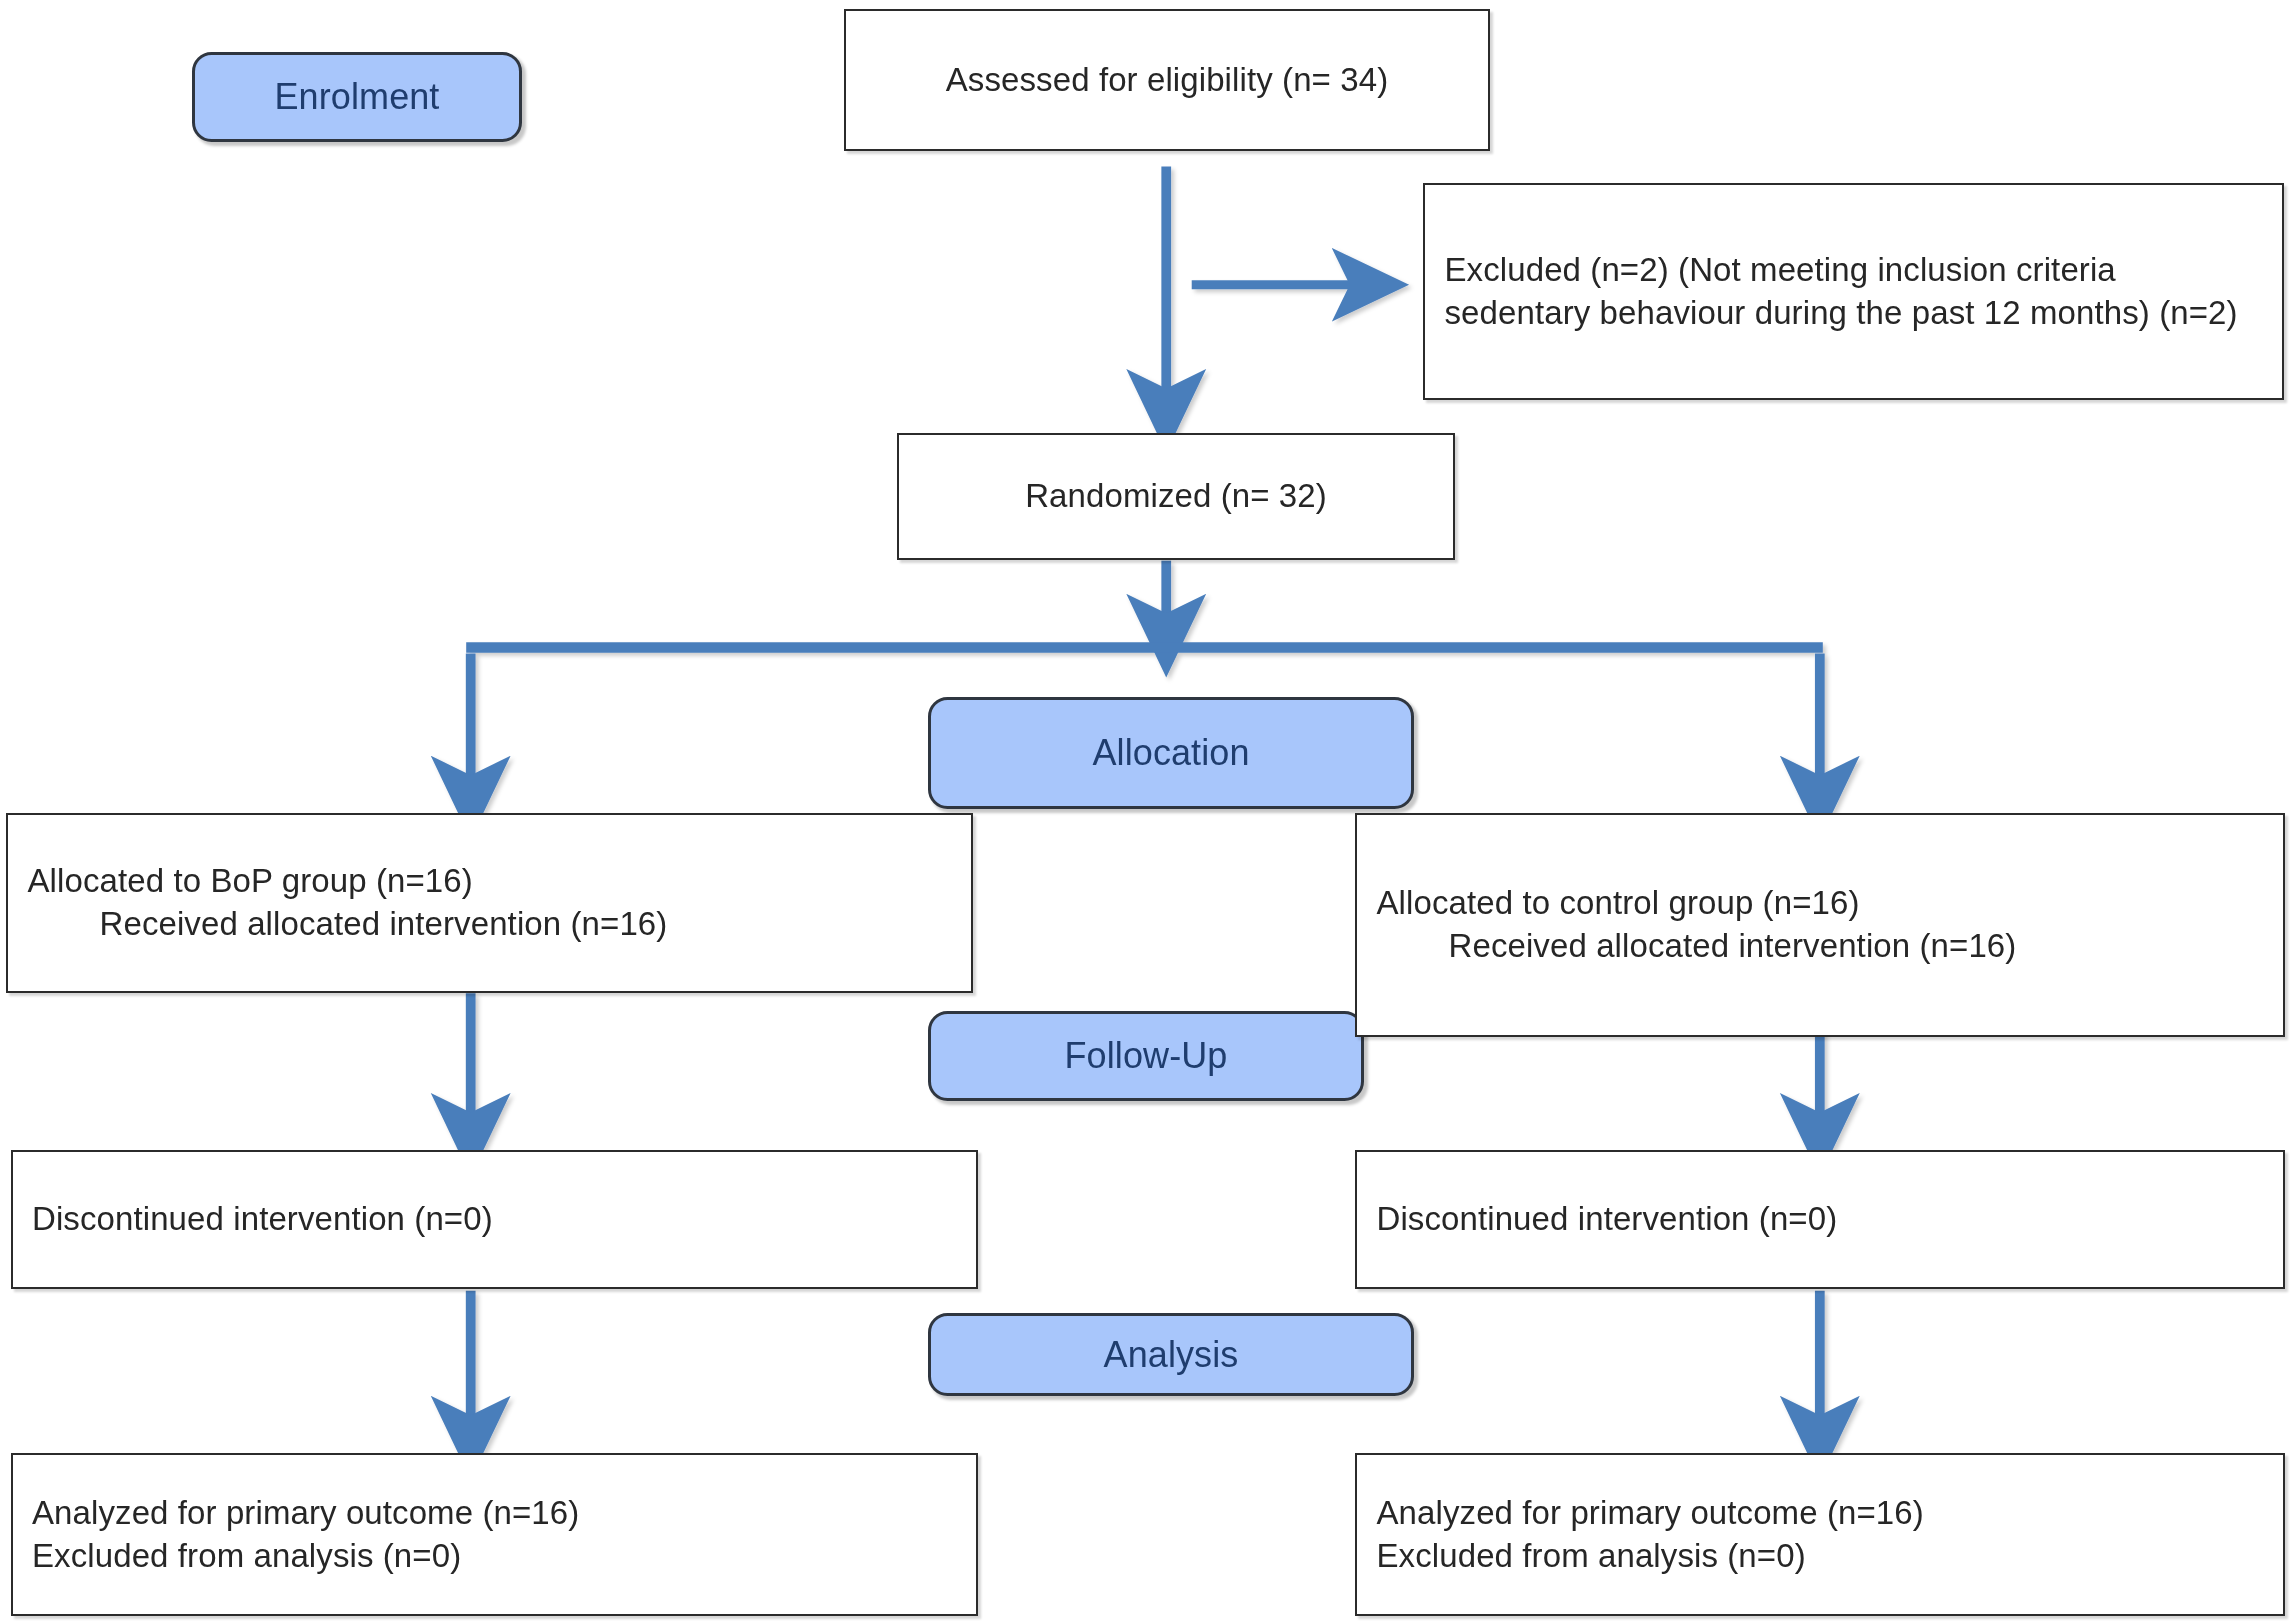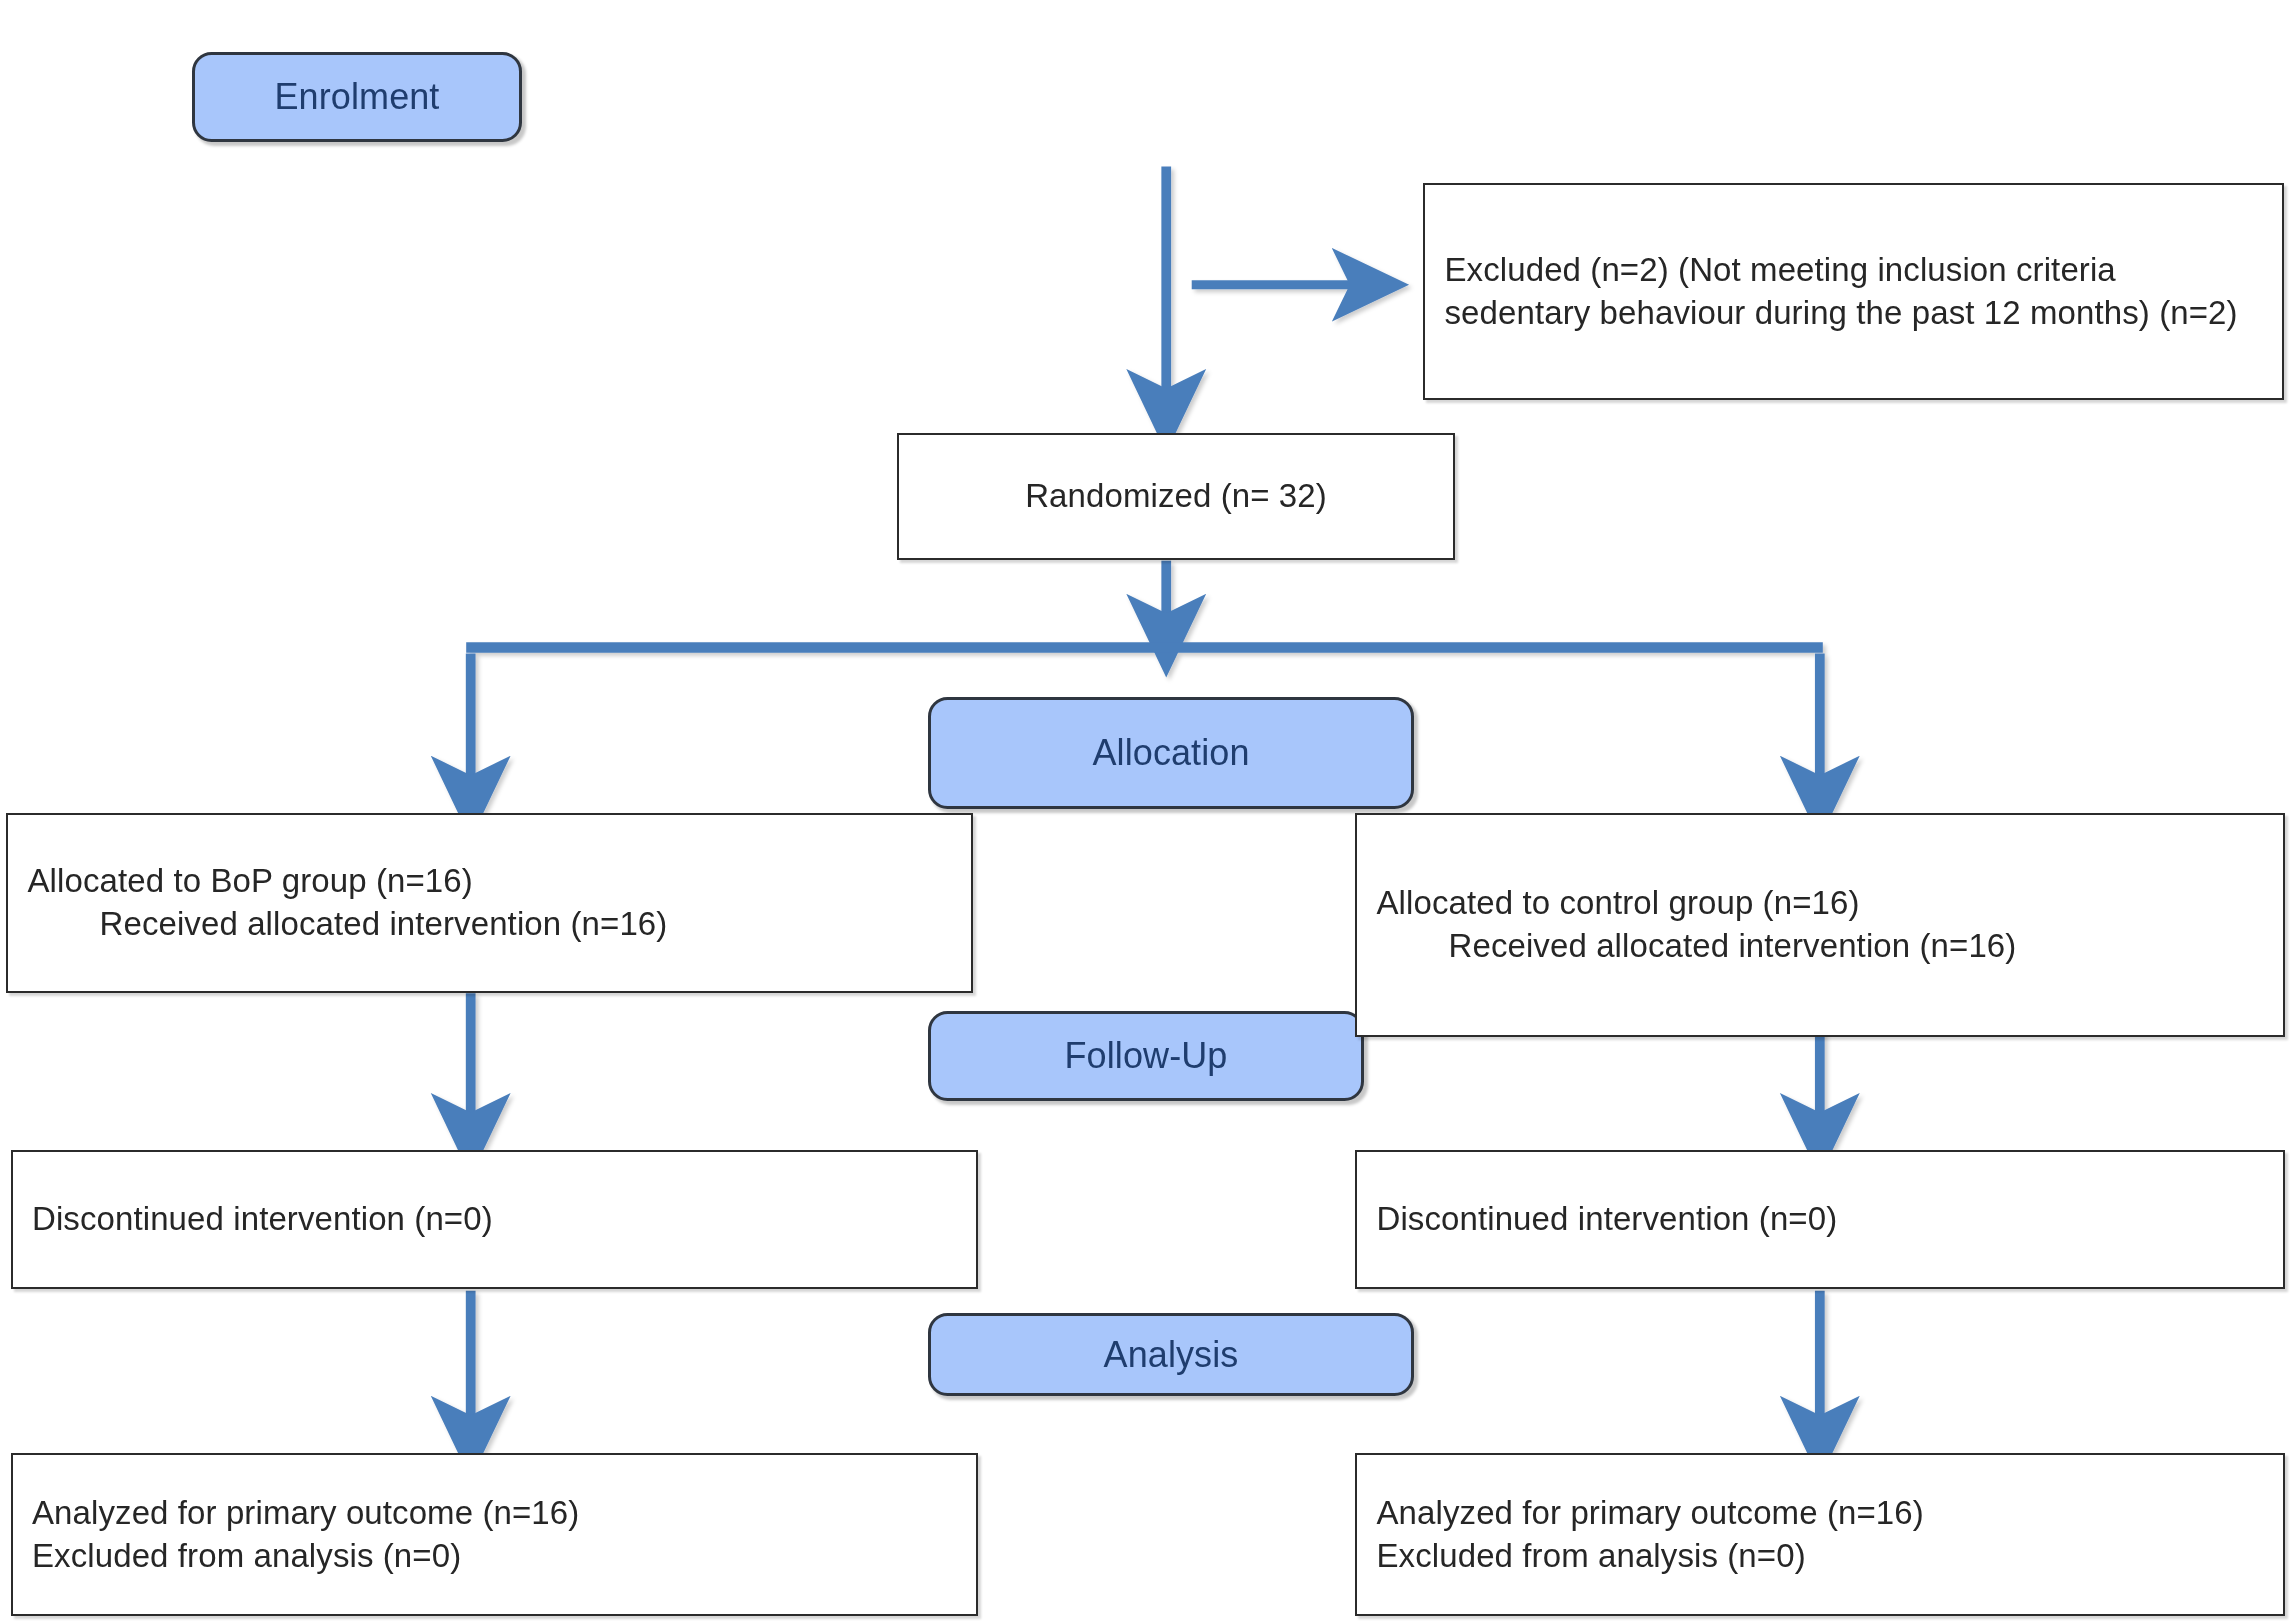--- a/index.html
+++ b/index.html
@@ -119,20 +119,23 @@
   </div>
 
   <div class="badge" style="left:928px; top:1011px; width:436px; height:90px;">
     <span>Follow-Up</span>
   </div>
 
   <div class="badge" style="left:928px; top:1313px; width:486px; height:83px;">
     <span>Analysis</span>
   </div>
 
+  <div class="node pad-l center-text" style="left:844px; top:9px; width:646px; height:142px;">
+    <span class="line">Assessed for eligibility (n= 34)</span>
+  </div>
 
   <div class="node pad-l" style="left:1423px; top:183px; width:861px; height:217px;">
     <span class="line">Excluded (n=2) (Not meeting inclusion criteria sedentary behaviour during the past 12 months) (n=2)</span>
   </div>
 
   <div class="node pad-l center-text" style="left:897px; top:433px; width:558px; height:127px;text-align:center;">
     <span class="line">Randomized (n= 32)</span>
   </div>
 
   <div class="node pad-l" style="left:6px; top:813px; width:967px; height:180px;">

